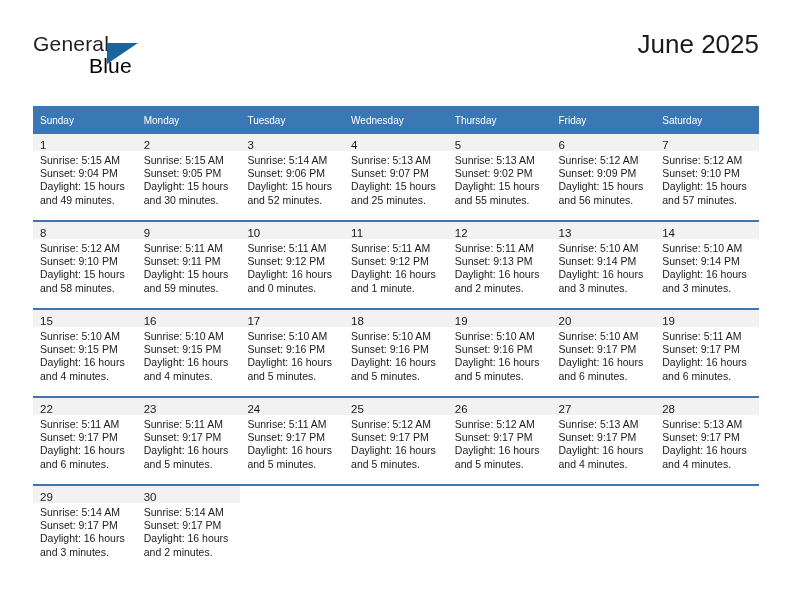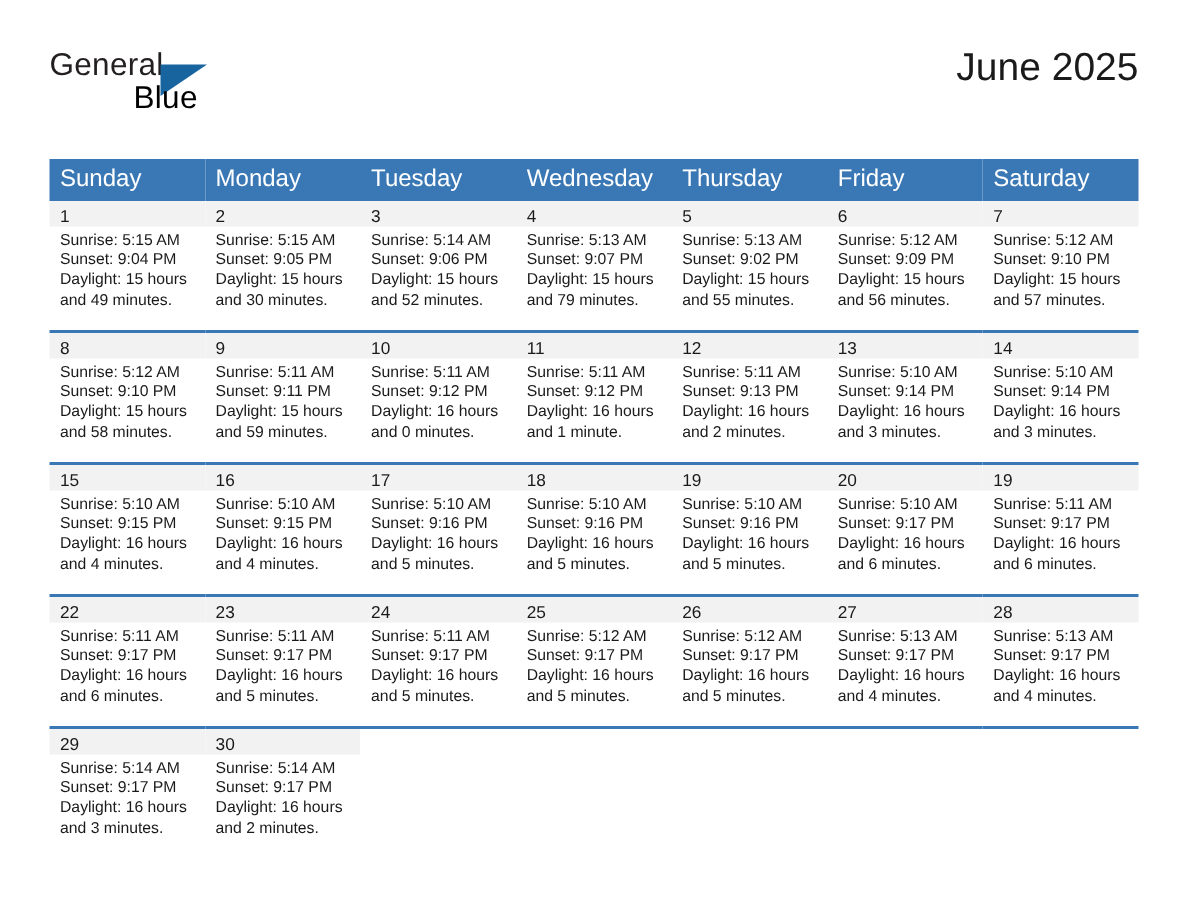--- a/index.html
+++ b/index.html
@@ -93,21 +93,21 @@
     position: absolute;
     left: 33px;
     top: 106px;
     width: 726px;
     border-collapse: collapse;
     table-layout: fixed;
   }
   .calendar th {
     background: #3a78b5;
     color: #ffffff;
-    font-size: 16px;
+    font-size: 10px;
     font-weight: normal;
     text-align: left;
     padding: 5px 0 5px 7px;
     height: 18px;
     border: none;
   }
 
   .week-row > td {
     padding: 0;
     vertical-align: top;
@@ -212,21 +212,21 @@
               </div>
             </div>
           </td>
           <td>
             <div class="cell-inner">
               <div class="daynum-band"><span class="daynum">4</span></div>
               <div class="cell-lines">
                 <div>Sunrise: 5:13 AM</div>
                 <div>Sunset: 9:07 PM</div>
                 <div>Daylight: 15 hours</div>
-                <div>and 79 minutes.</div>
+                <div>and 25 minutes.</div>
               </div>
             </div>
           </td>
           <td>
             <div class="cell-inner">
               <div class="daynum-band"><span class="daynum">5</span></div>
               <div class="cell-lines">
                 <div>Sunrise: 5:13 AM</div>
                 <div>Sunset: 9:02 PM</div>
                 <div>Daylight: 15 hours</div>

